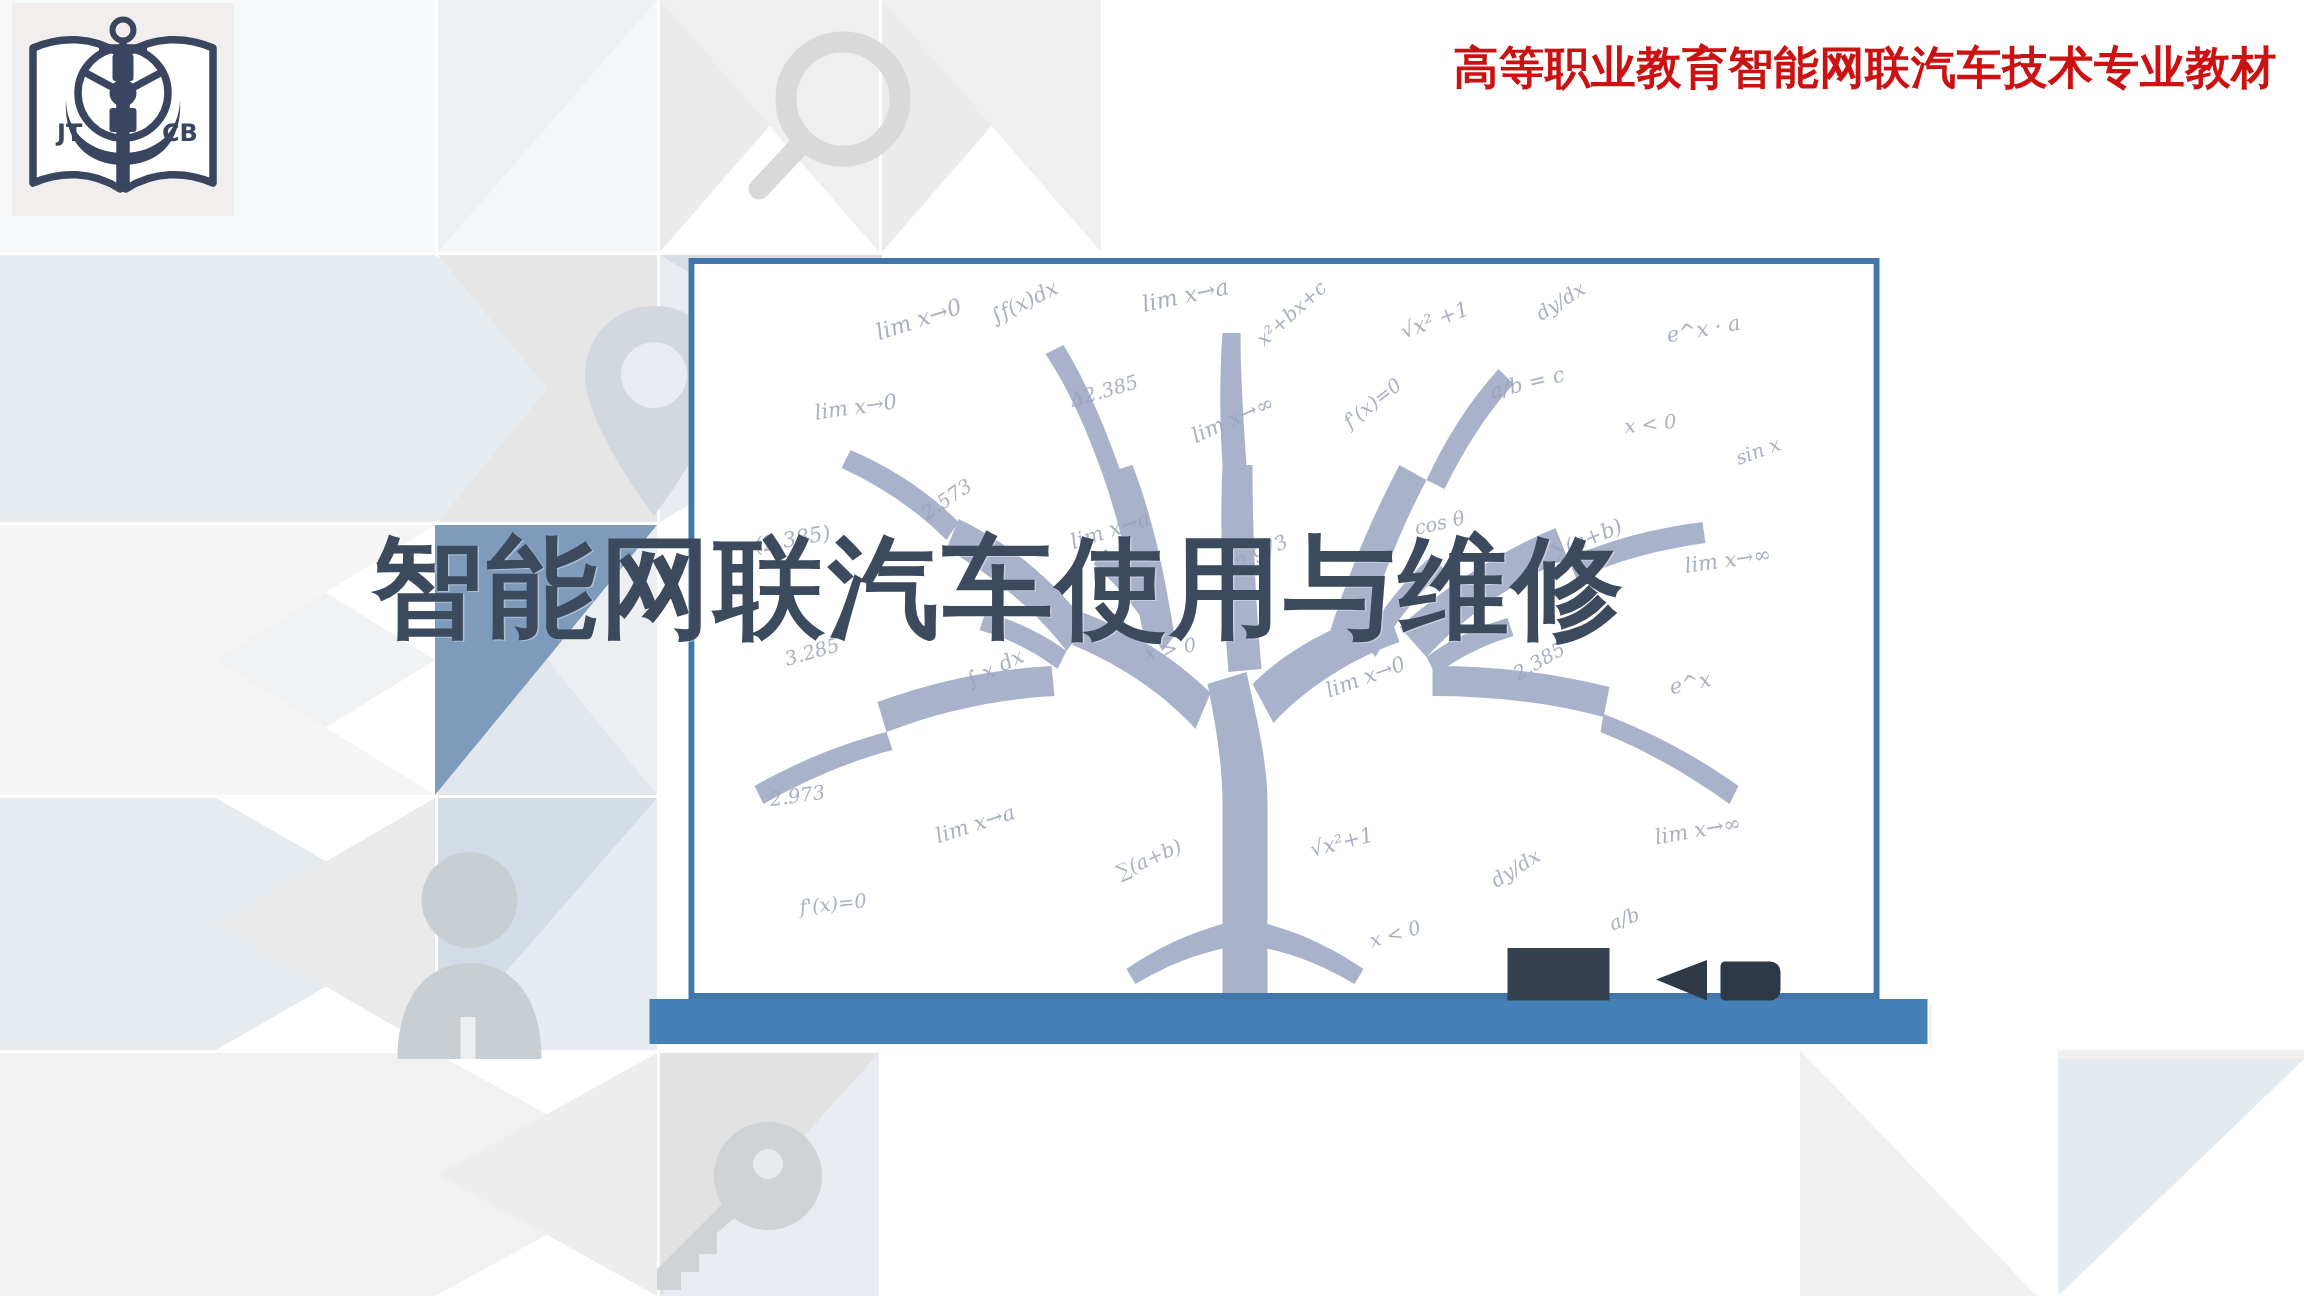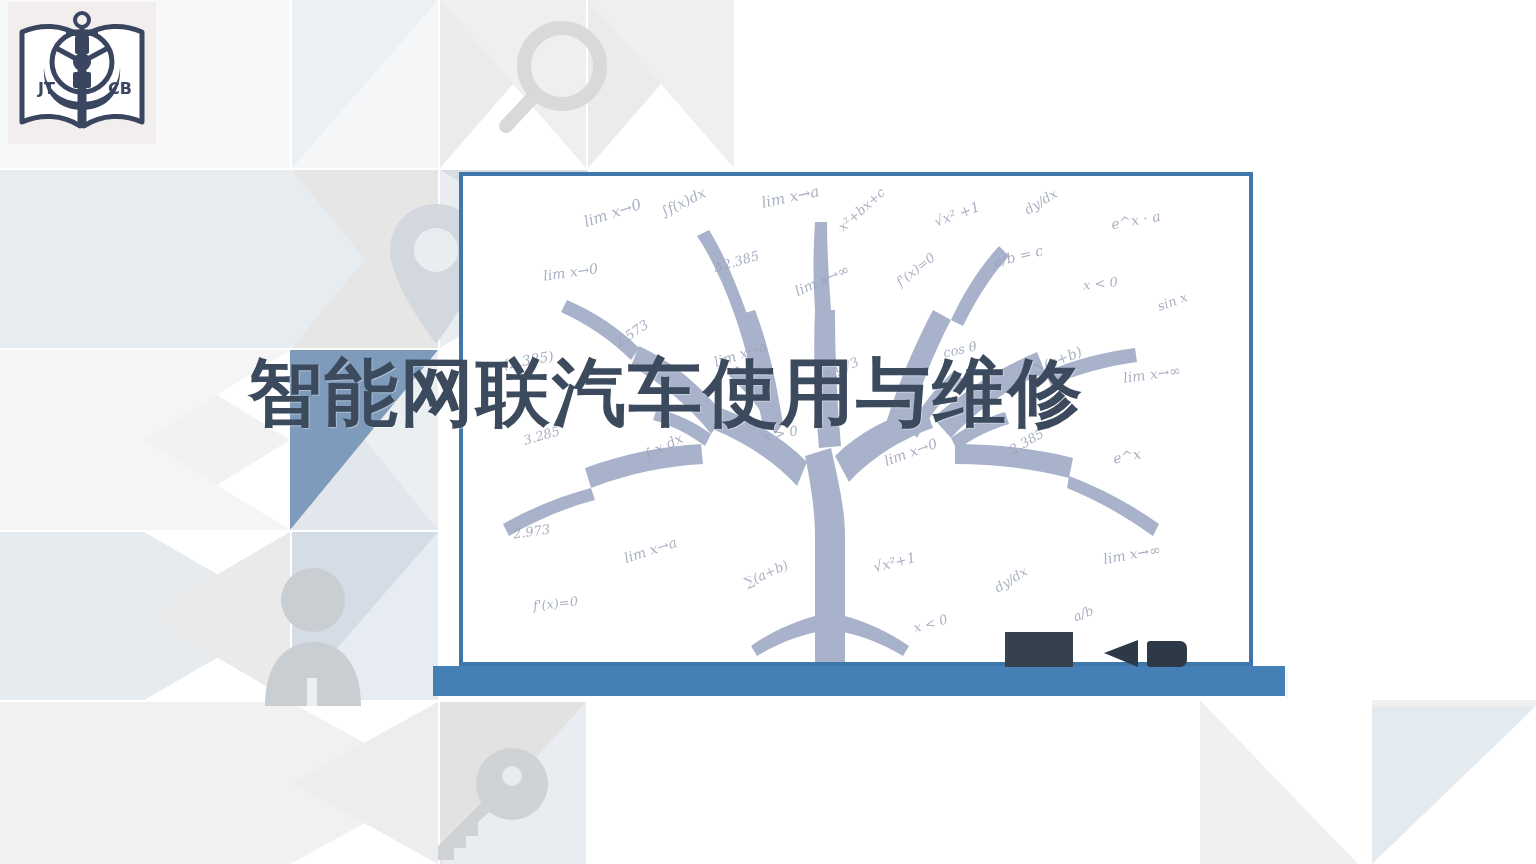--- a/index.html
+++ b/index.html
@@ -213,20 +213,21 @@
         <line x1="66" y1="17" x2="66" y2="98" stroke="#3a4560" stroke-width="5"></line>
         <line x1="50" y1="22" x2="82" y2="22" stroke="#3a4560" stroke-width="5"></line>
         <path d="M28 56 C26 86 44 100 66 100 C88 100 106 86 104 56
                  C104 78 88 92 66 92 C44 92 28 78 28 56 Z" fill="#3a4560"></path>
 
         <text x="22" y="84" font-family="DejaVu Sans, Liberation Sans, sans-serif" font-size="16" font-weight="bold" fill="#3a4560">JT</text>
         <text x="92" y="84" font-family="DejaVu Sans, Liberation Sans, sans-serif" font-size="16" font-weight="bold" fill="#3a4560">CB</text>
       </svg>
     </div>
 
+    <div id="header-title">高等职业教育智能网联汽车技术专业教材</div>
   </div>
 
   <div id="whiteboard">
     <div id="board-inner">
 
       <svg style="position:absolute;left:0;top:0;" width="786" height="486" viewBox="0 0 786 486">
         <g fill="#a8b2ca">
 
           <path d="M352 486 L352 360 C352 330 346 300 342 280 L368 272
                    C374 300 382 330 382 360 L382 486 Z"></path>

